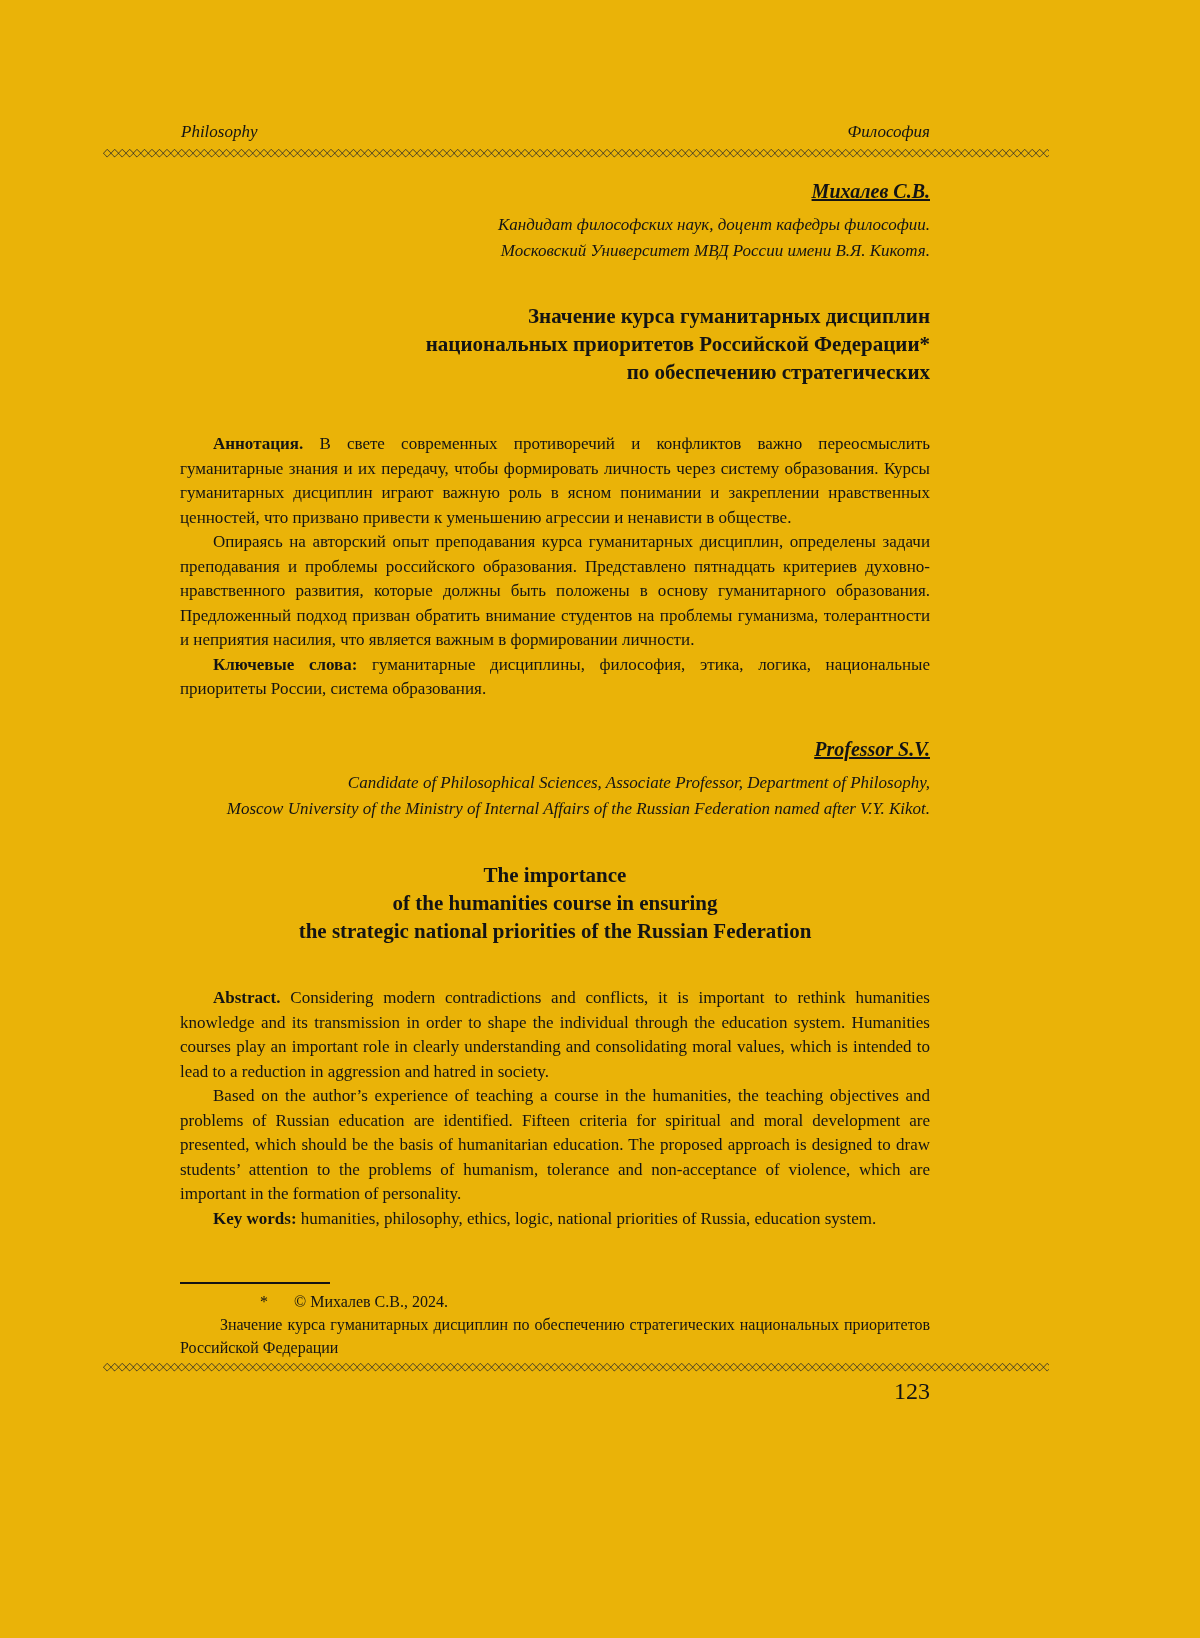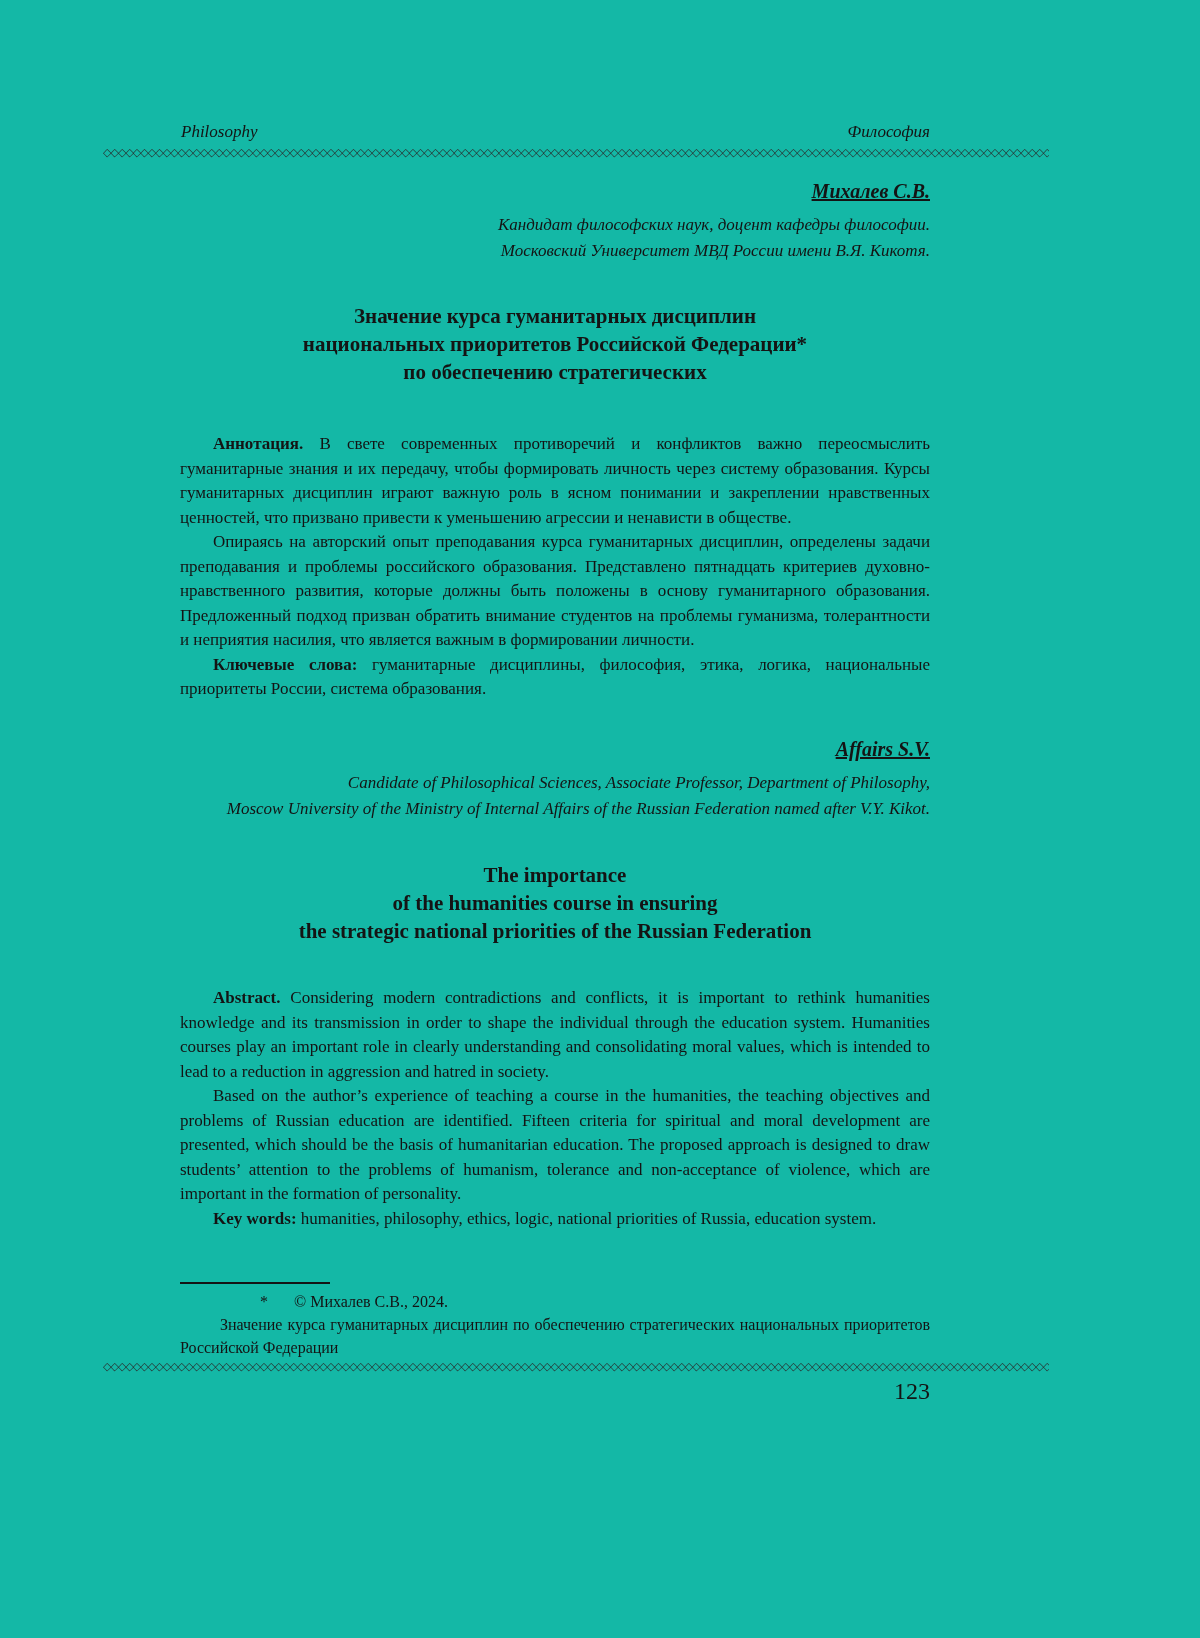--- a/index.html
+++ b/index.html
@@ -1,21 +1,21 @@
 <!DOCTYPE html>
 <html><head>
 <meta charset="utf-8">
 <style>
   html,body{margin:0;padding:0;background:#e8e8e8;}
   .page{
     position:relative;
     width:1200px;
     height:1638px;
     margin:0 auto;
-    background:#14b8a6;
+    background:#eab308;
     font-family:"Liberation Serif", serif;
     color:#141414;
     overflow:hidden;
   }
   .hdr-left{
     position:absolute; left:181px; top:122px;
     font-style:italic; font-size:17px;
   }
   .hdr-right{
     position:absolute; right:270px; top:122px;
@@ -40,21 +40,21 @@
     text-decoration:underline;
     margin-bottom:9px;
   }
   .author-line{
     font-style:italic; font-size:17px; line-height:26px;
   }
   .title-block{
     position:absolute; left:180px; width:750px;
     text-align:center; font-weight:bold; font-size:21px; line-height:28px;
   }
-  .title-block.ru{ top:302px; }
+  .title-block.ru{ top:302px;text-align:right; }
   .title-block.en{ top:861px; }
   .abstract-block{
     position:absolute; left:180px; width:750px;
     font-size:17px; line-height:24.5px; text-align:justify;
   }
   .abstract-block.ru{ top:432px; }
   .abstract-block.en{ top:986px; }
   .para{ margin:0; text-indent:33px; }
   .lbl{ font-weight:bold; }
   .footnote{
@@ -94,21 +94,21 @@
     <div>по обеспечению стратегических</div>
   </div>
 
   <div class="abstract-block ru">
     <p class="para"><span class="lbl">Аннотация.</span> <span>В свете современных противоречий и конфликтов важно переосмыслить гуманитарные знания и их передачу, чтобы формировать личность через систему образования. Курсы гуманитарных дисциплин играют важную роль в ясном понимании и закреплении нравственных ценностей, что призвано привести к уменьшению агрессии и ненависти в обществе.</span></p>
     <p class="para">Опираясь на авторский опыт преподавания курса гуманитарных дисциплин, определены задачи преподавания и проблемы российского образования. Представлено пятнадцать критериев духовно-нравственного развития, которые должны быть положены в основу гуманитарного образования. Предложенный подход призван обратить внимание студентов на проблемы гуманизма, толерантности и неприятия насилия, что является важным в формировании личности.</p>
     <p class="para"><span class="lbl">Ключевые слова:</span> <span>гуманитарные дисциплины, философия, этика, логика, национальные приоритеты России, система образования.</span></p>
   </div>
 
   <div class="author-block en">
-    <div class="author-name">Affairs S.V.</div>
+    <div class="author-name">Professor S.V.</div>
     <div class="author-line">Candidate of Philosophical Sciences, Associate Professor, Department of Philosophy,</div>
     <div class="author-line">Moscow University of the Ministry of Internal Affairs of the Russian Federation named after V.Y. Kikot.</div>
   </div>
 
   <div class="title-block en">
     <div>The importance</div>
     <div>of the humanities course in ensuring</div>
     <div>the strategic national priorities of the Russian Federation</div>
   </div>
 

